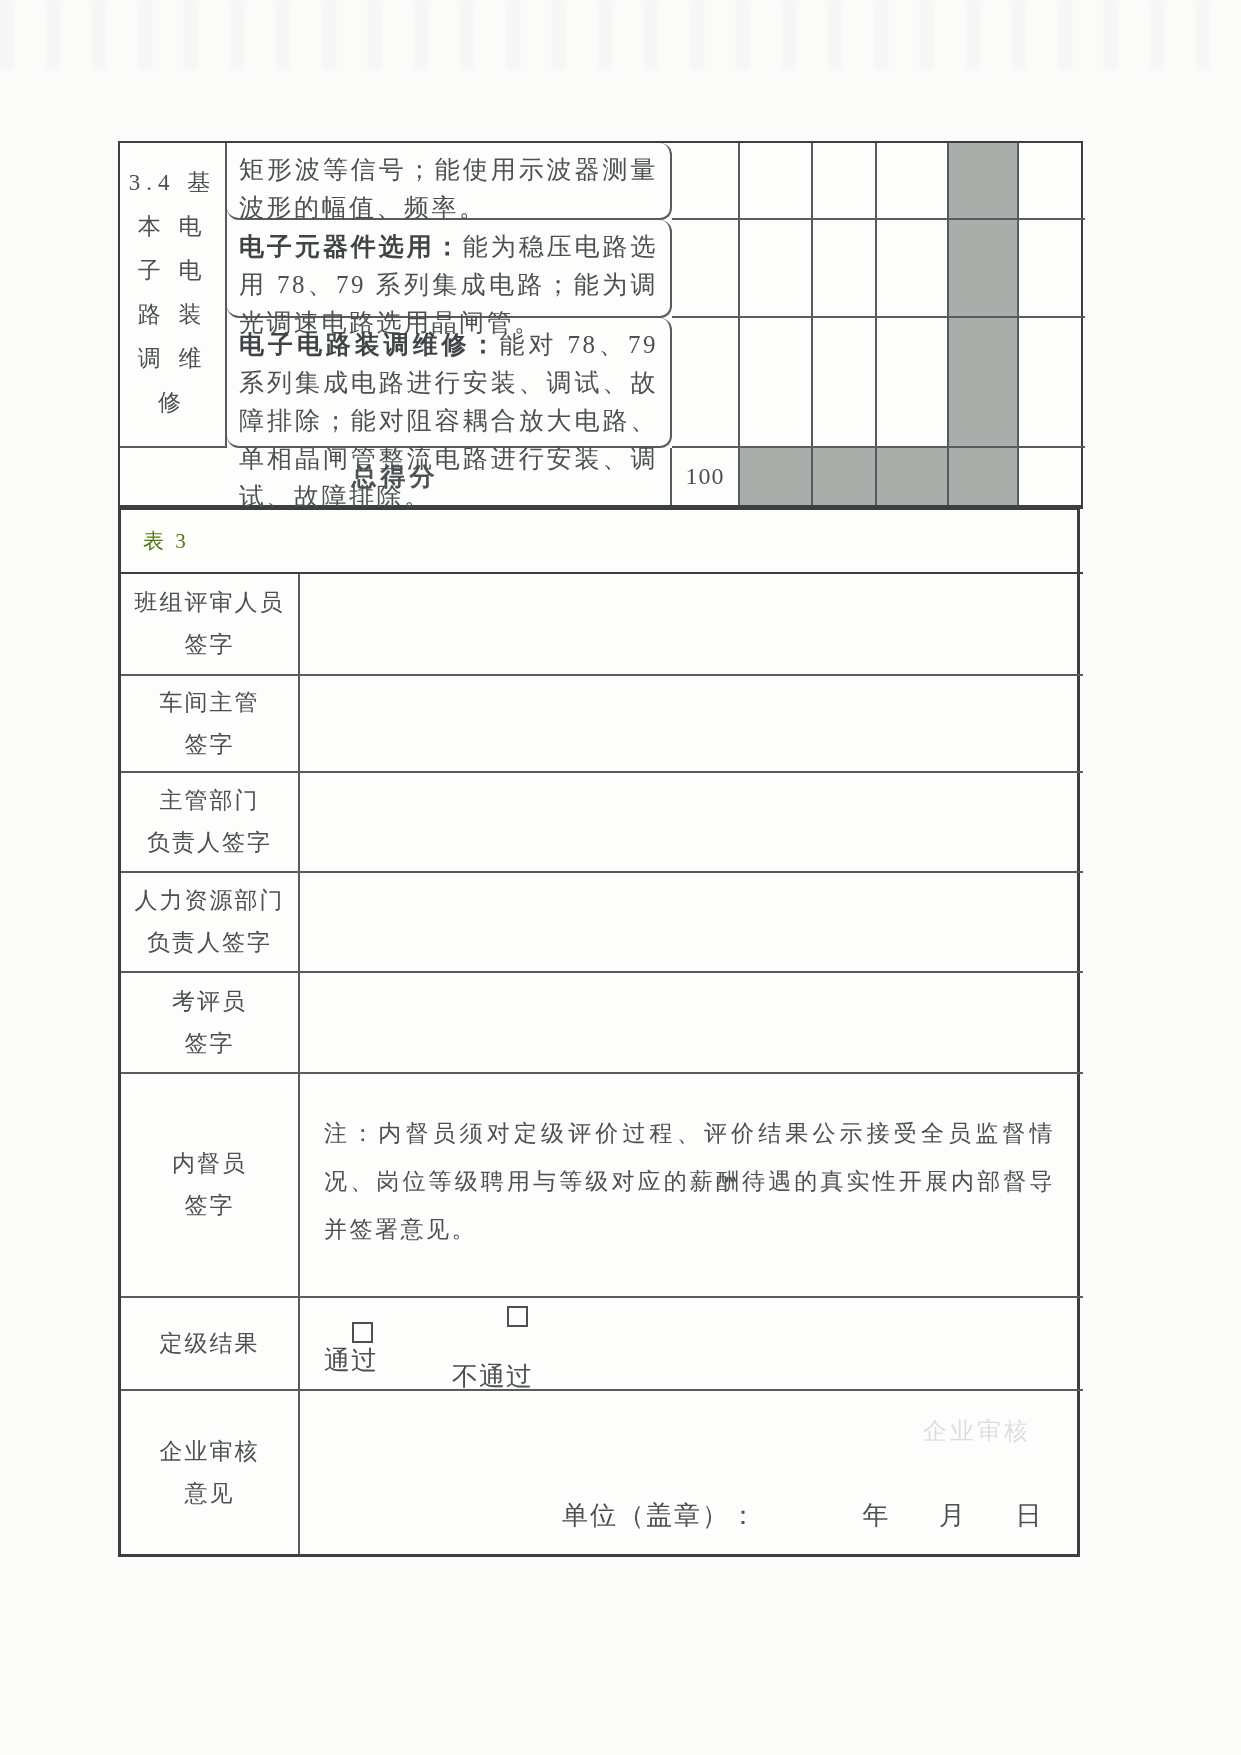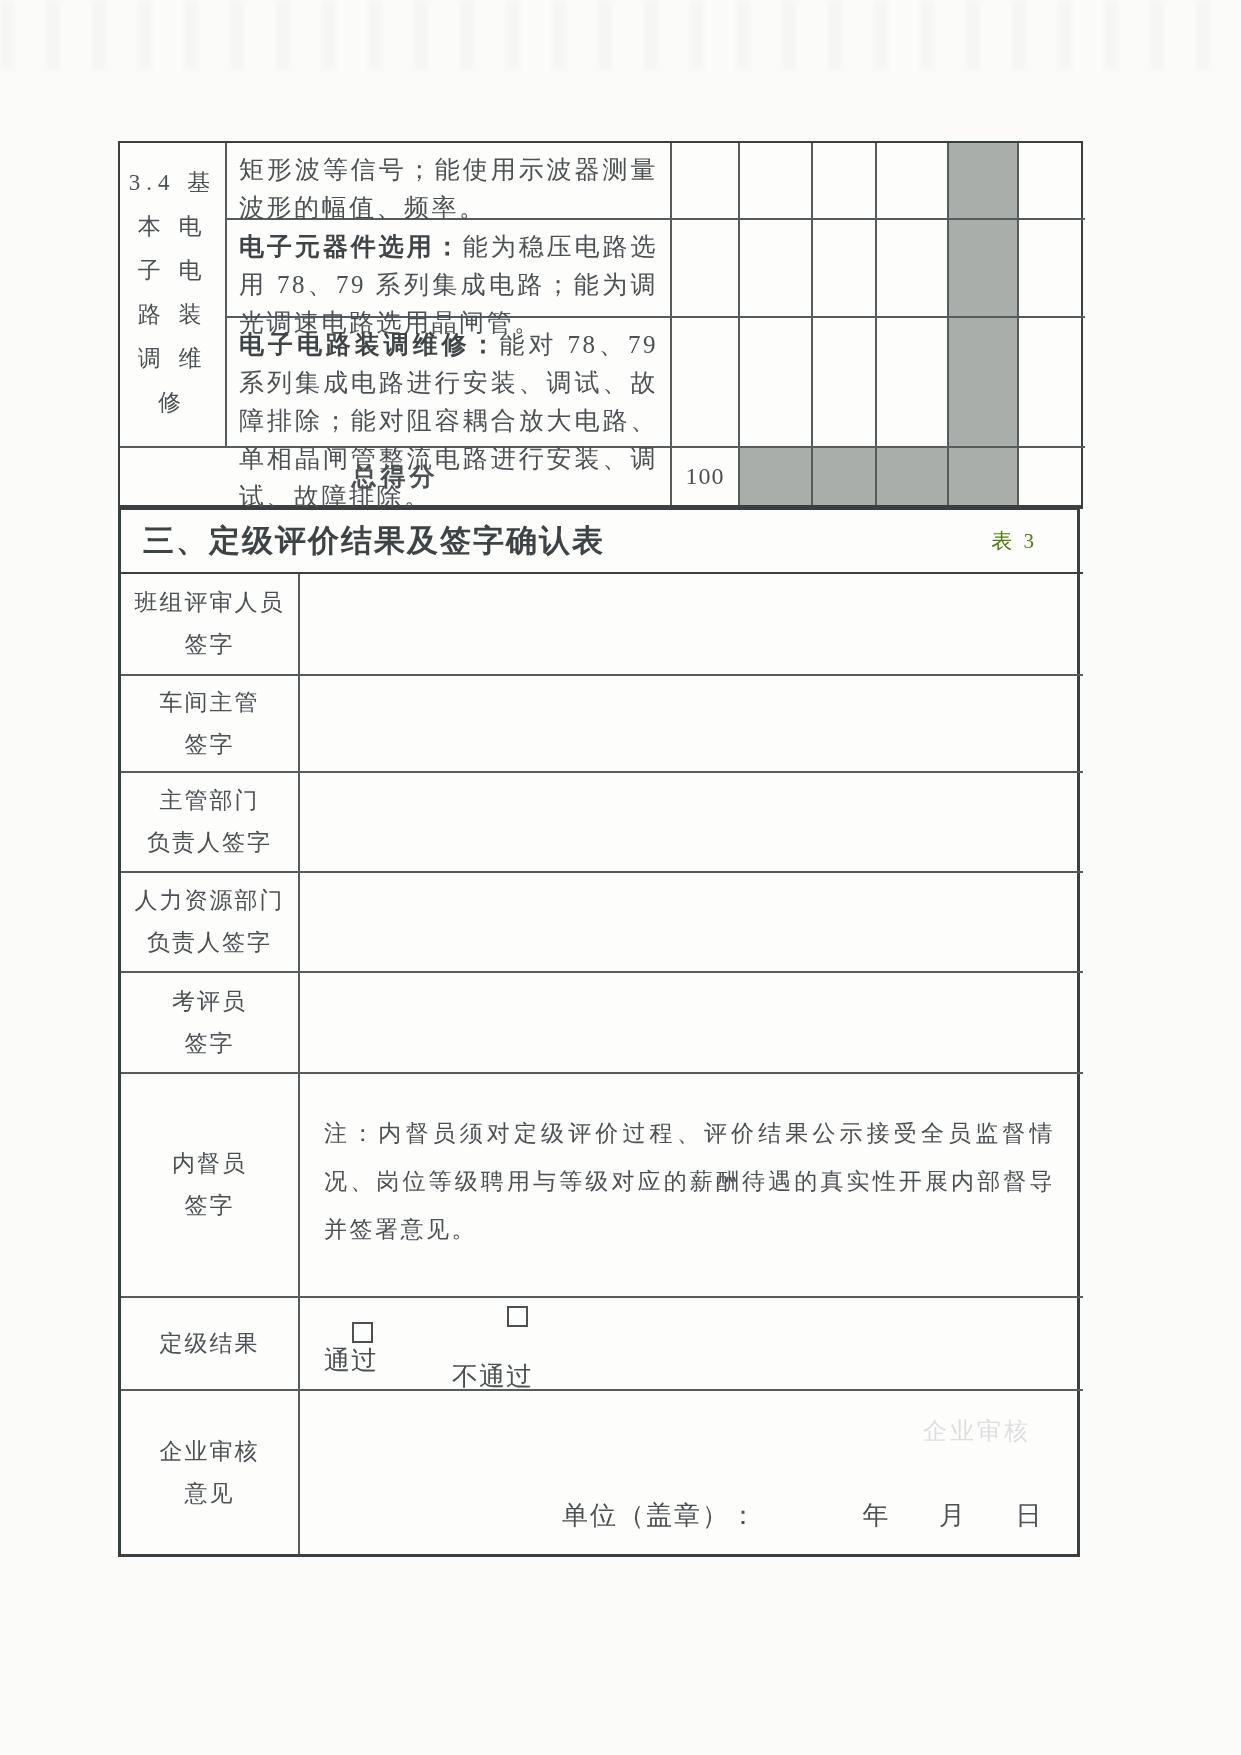--- a/index.html
+++ b/index.html
@@ -51,20 +51,21 @@
     grid-column:1;grid-row:1/4;
     padding-top:18px;
     text-align:center;
     font-size:23px;line-height:44px;letter-spacing:6px;
   }
   .crit-cell{
     grid-column:2;
     padding:7px 12px 6px 12px;
     font-size:25px;line-height:38px;letter-spacing:2.5px;
     text-align:justify;
+    border-radius:12px;
   }
   .crit-cell b{font-family:"Liberation Sans","DejaVu Sans",sans-serif;font-weight:bold;color:#3f4447;}
   .shaded{background:var(--shade);}
   .total-label-cell{
     grid-column:1/3;grid-row:4;
     display:flex;align-items:center;justify-content:center;
     font-weight:bold;font-size:25px;letter-spacing:4px;
   }
   .total-value-cell{
     grid-column:3;grid-row:4;
@@ -185,21 +186,20 @@
     <div class="shaded last-row" style="grid-column:4;grid-row:4"></div>
     <div class="shaded last-row" style="grid-column:5;grid-row:4"></div>
     <div class="shaded last-row" style="grid-column:6;grid-row:4"></div>
     <div class="shaded last-row" style="grid-column:7;grid-row:4"></div>
     <div class="last-col last-row" style="grid-column:8;grid-row:4"></div>
   </div>
 
   <div class="sign-table">
 
     <div class="title-row span2">
-      <span class="title-text">三、定级评价结果及签字确认表</span>
       <span class="table-no">表 3</span>
     </div>
 
     <div class="label-cell">
       <span>班组评审人员</span>
       <span>签字</span>
     </div>
     <div class="content-cell content"></div>
 
     <div class="label-cell">

